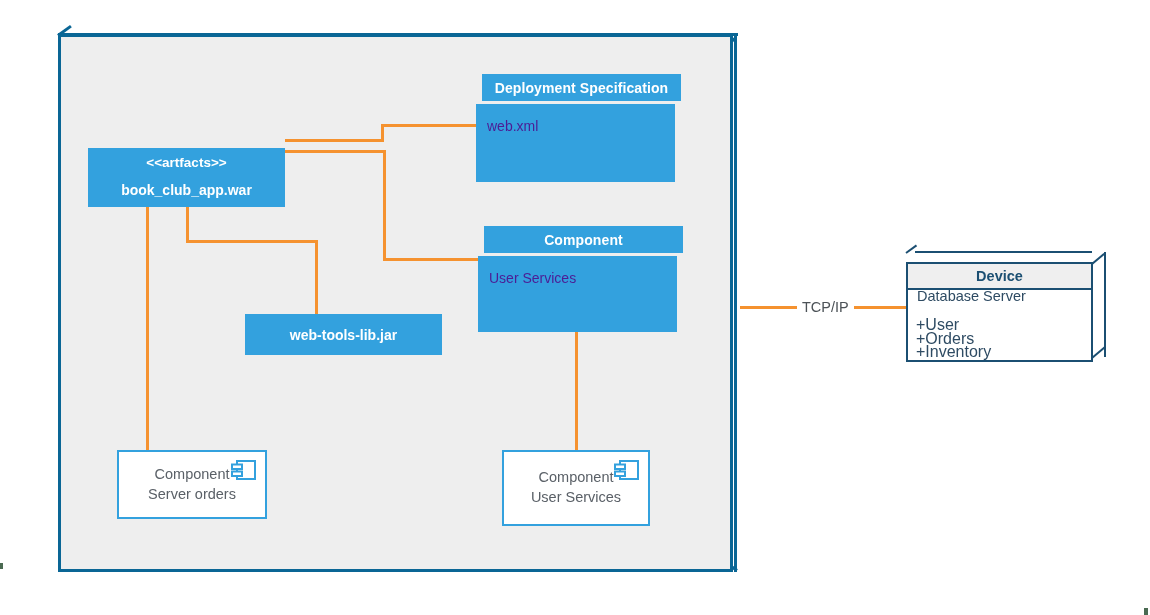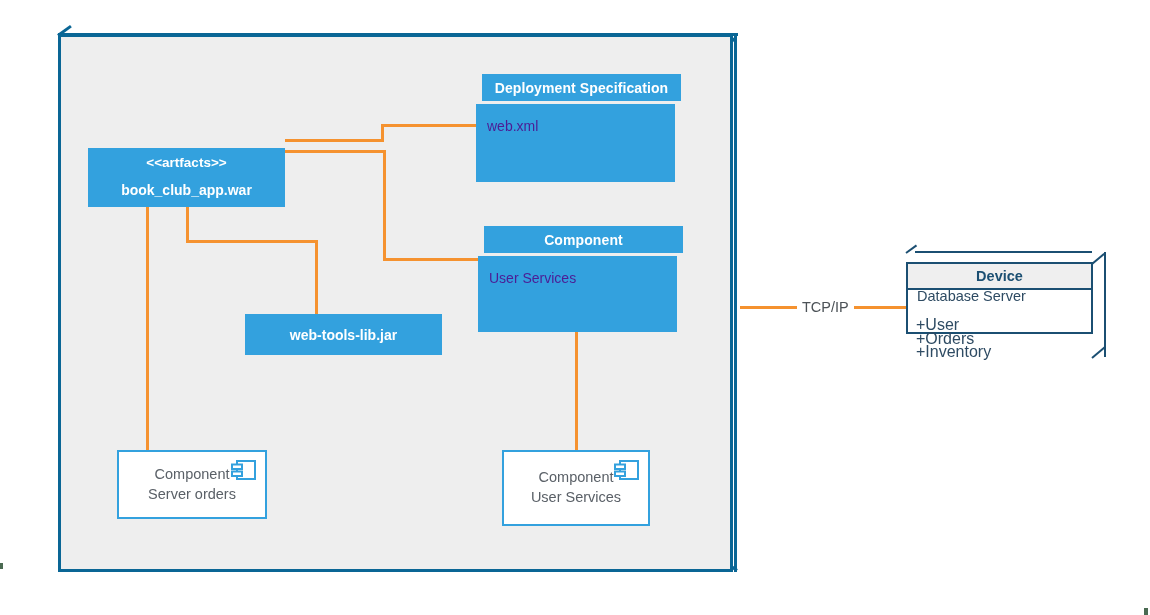--- a/index.html
+++ b/index.html
@@ -232,21 +232,21 @@
   </div>
 
   <div class="abs" style="left:905px; top:248px; width:195px; height:14px; background:#ffffff;"></div>
   <div class="abs" style="left:1080px; top:250px; width:20px; height:110px; background:#ffffff;"></div>
   <div class="abs dev-edge" style="left:915px; top:251px; width:177px; height:2px;"></div>
   <div class="abs dev-edge" style="left:1104px; top:252px; width:2px; height:105px;"></div>
   <div class="abs dev-edge" style="left:906px; top:252px; width:13px; height:2px; transform:rotate(-36deg); transform-origin:0 50%;"></div>
   <div class="abs dev-edge" style="left:1092px; top:263px; width:16px; height:2px; transform:rotate(-40deg); transform-origin:0 50%;"></div>
   <div class="abs dev-edge" style="left:1092px; top:357px; width:17px; height:2px; transform:rotate(-40deg); transform-origin:0 50%;"></div>
 
-  <div class="abs dev-body" style="left:906px; top:262px; width:187px; height:72px;">
+  <div class="abs dev-body" style="left:906px; top:262px; width:187px; height:100px;">
     <div class="dev-head" style="height:24px;">Device</div>
   </div>
   <div class="dev-text" style="left:917px; top:289px;">Database Server</div>
   <div class="dev-attr" style="left:916px; top:316px;">+User</div>
   <div class="dev-attr" style="left:916px; top:330px;">+Orders</div>
   <div class="dev-attr" style="left:916px; top:343px;">+Inventory</div>
 
   <div class="speck" style="left:0px; top:563px; width:3px; height:6px;"></div>
   <div class="speck" style="left:1144px; top:608px; width:4px; height:7px;"></div>
 

